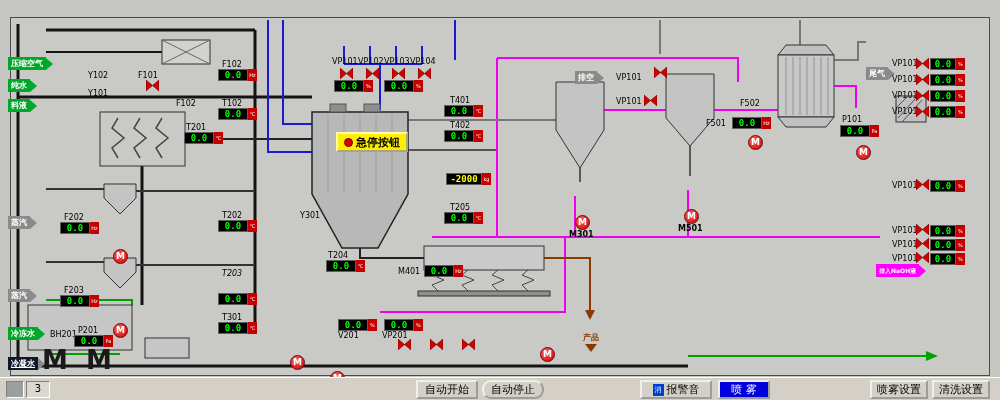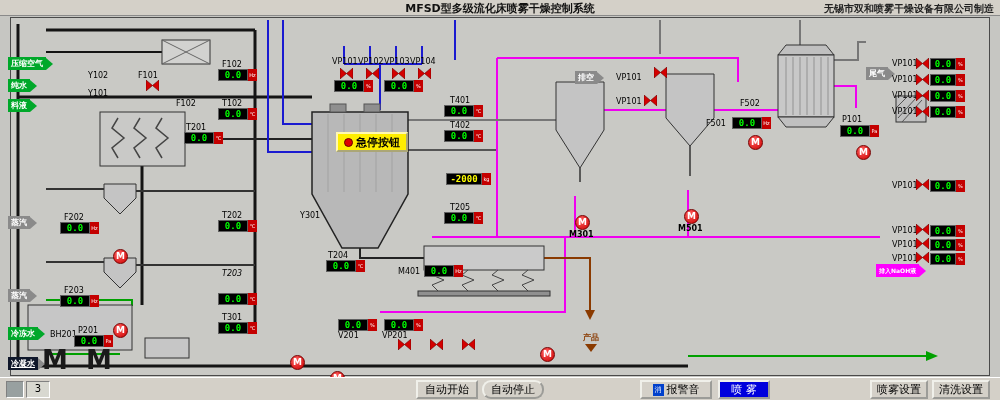--- a/index.html
+++ b/index.html
@@ -441,24 +441,20 @@
       <div class="agit" style="left: 42px; top: 314px;">M</div>
       <div class="agit" style="left: 86px; top: 314px;">M</div>
     </div>
 
 
   <button class="estop">
     <span class="edot"></span>
     <span>急停按钮</span>
   </button>
 
-  <div class="titlebar">
-    <span class="title">MFSD型多级流化床喷雾干燥控制系统</span>
-    <span class="company">无锡市双和喷雾干燥设备有限公司制造</span>
-  </div>
 
   <div class="toolbar" id="toolbar">
     <span class="ibox iconbox"></span>
     <span class="ibox counter">3</span>
   <button class="tbtn" style="left: 416px; width: 62px;">
         <span>自动开始</span>
       </button>
       <button class="tbtn" style="left: 482px; width: 62px; border-radius: 9px;">
         <span>自动停止</span>
       </button>

